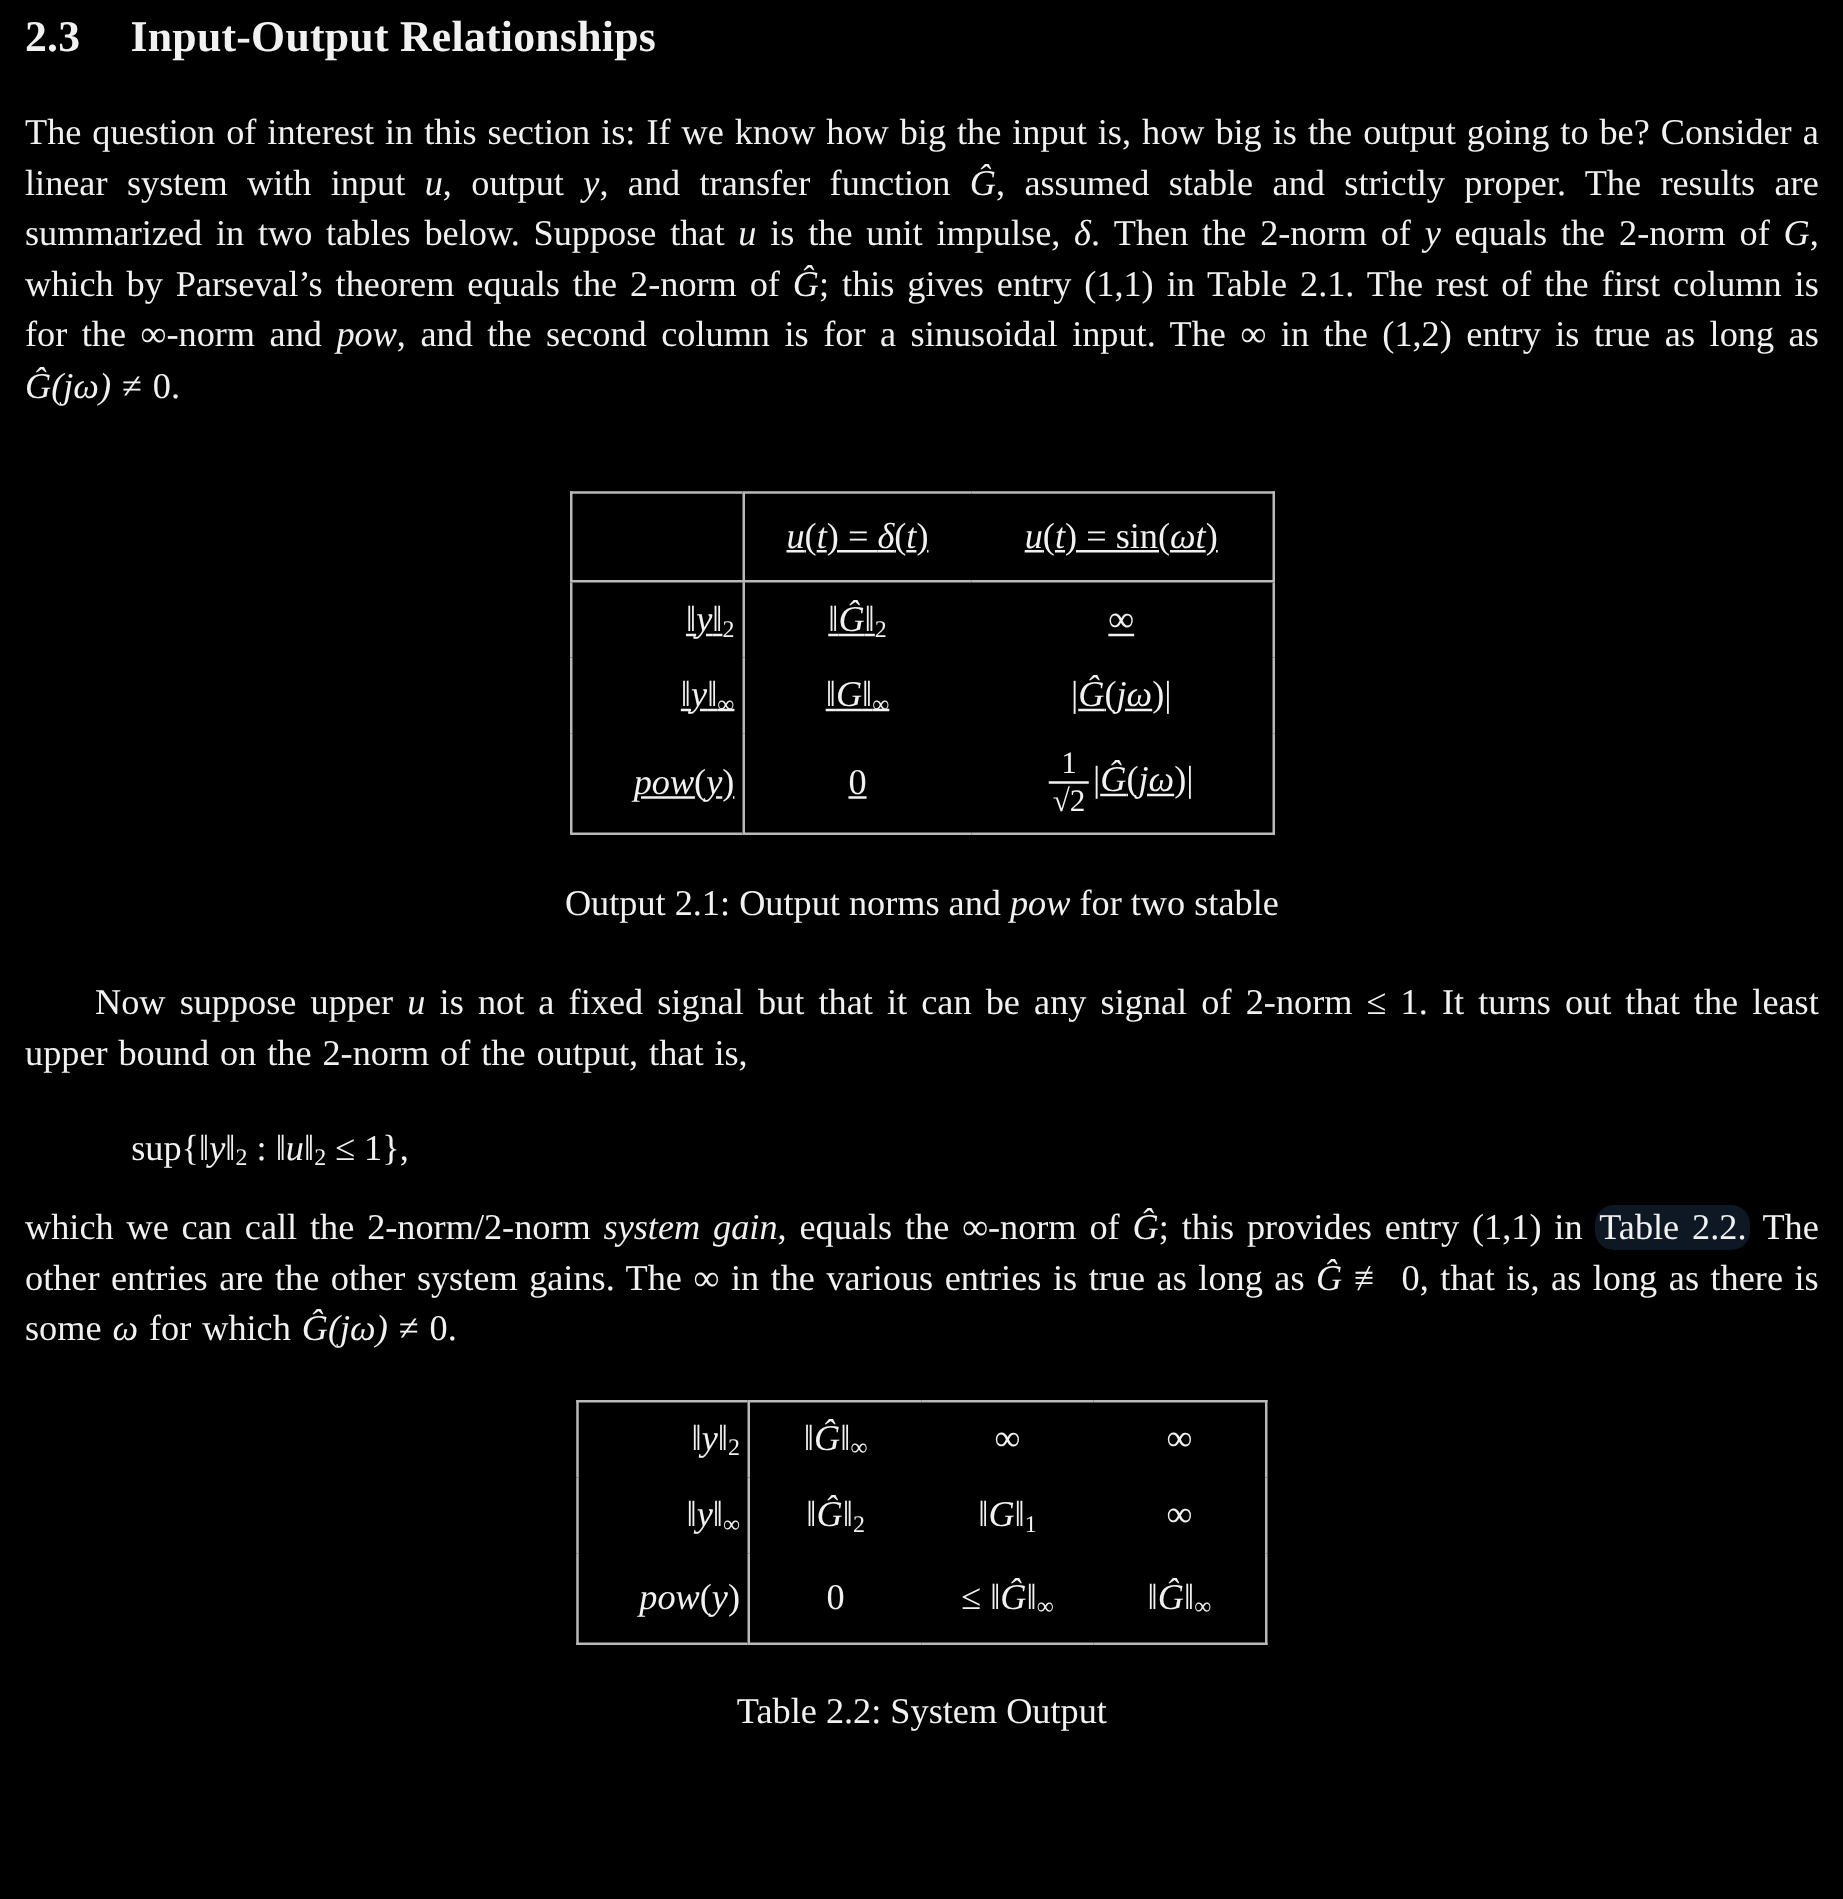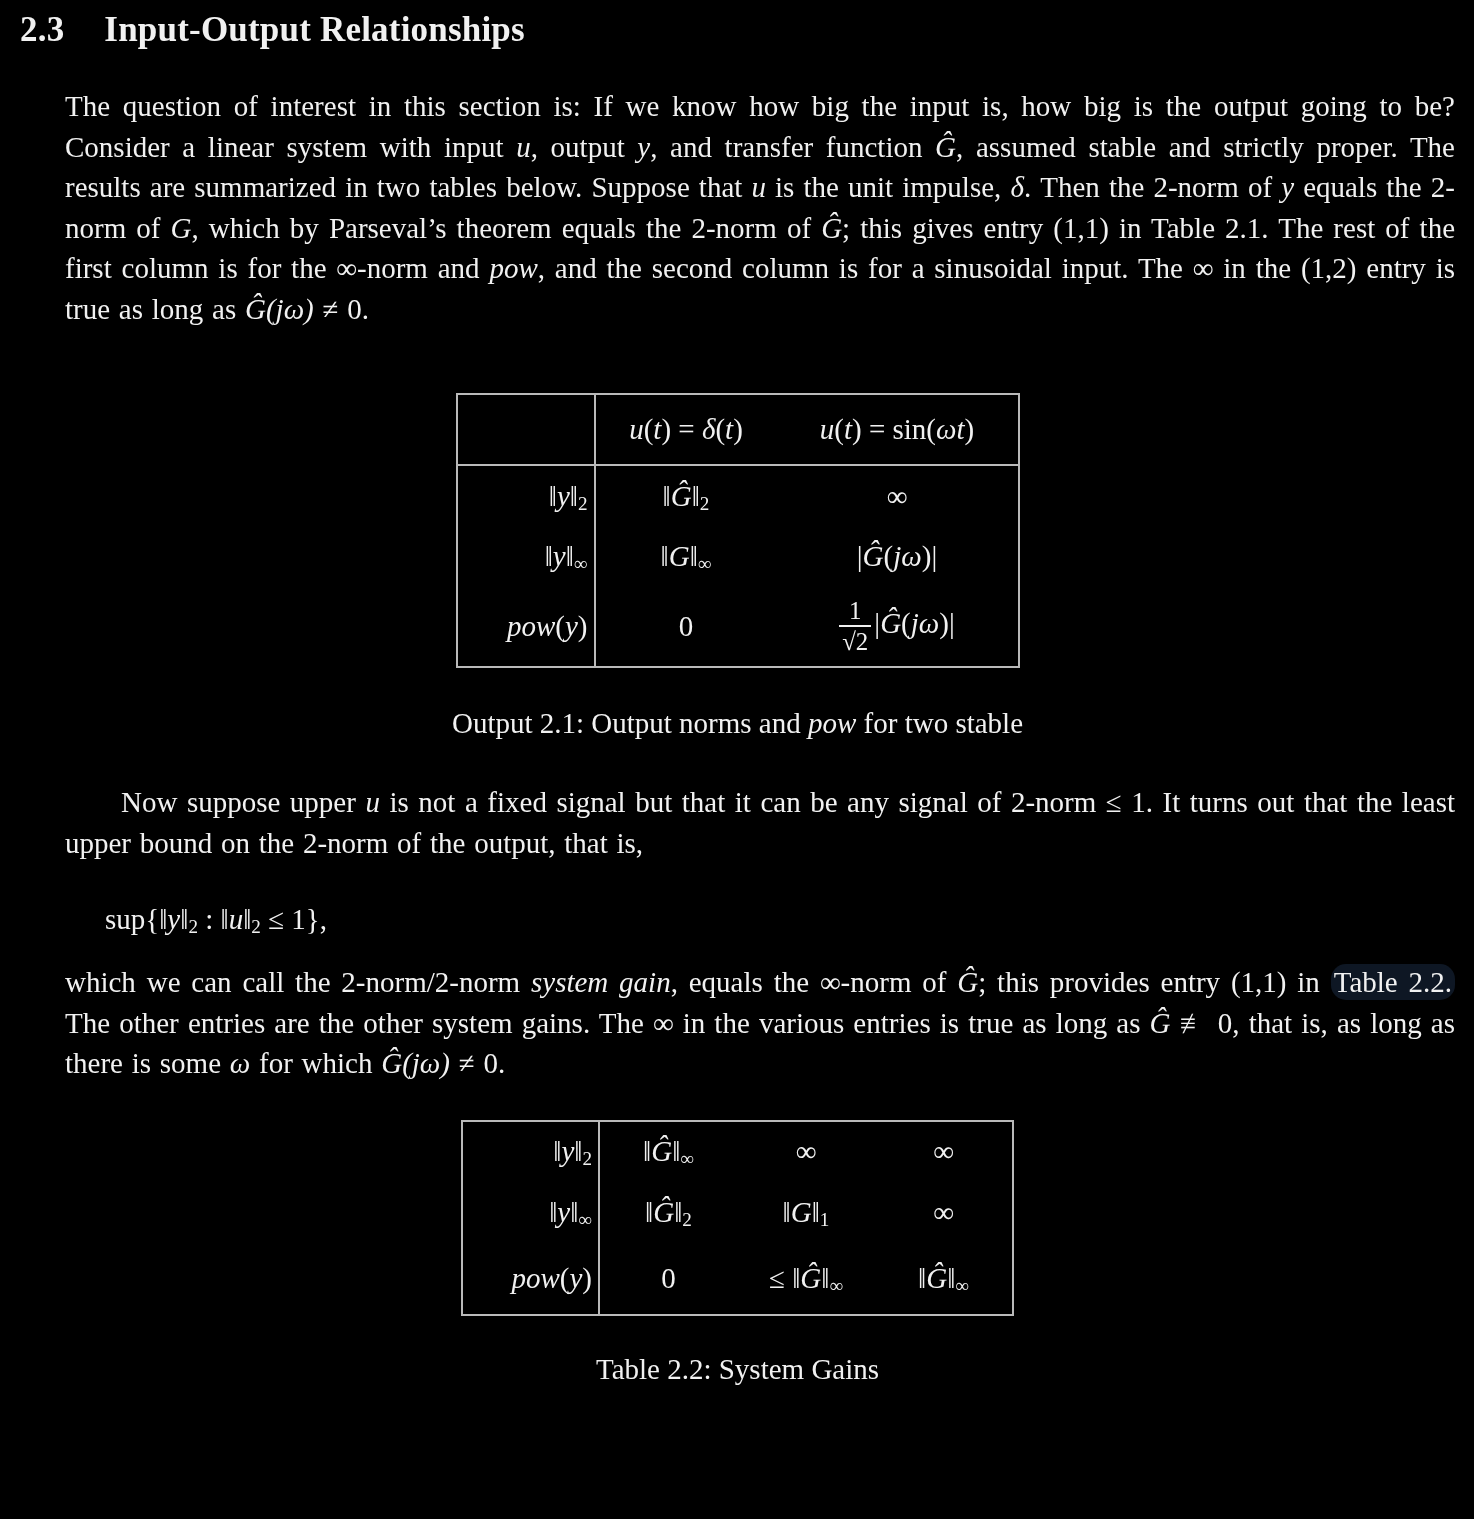--- a/index.html
+++ b/index.html
@@ -21,21 +21,20 @@
   h1.section-heading{
     font-size:35px;font-weight:bold;
     letter-spacing:0.2px;
   }
   h1.section-heading .sec-num{margin-right:40px;}
 
   p.body-par{
     font-size:29px;line-height:40.5px;
     text-align:justify;
     word-spacing:1.5px;
-    margin-left:45px;
   }
   .p1{margin-top:36px;}
   .p2{margin-top:40px;text-indent:56px;}
   .p3{margin-top:20px;}
 
   .equation{
     margin-top:34px;
     margin-left:85px;
     font-size:29px;line-height:45px;
   }
@@ -43,21 +42,21 @@
   .it{font-style:italic;}
   .hl{background:var(--hl);padding:2px 3px;border-radius:15px;}
 
   sub{
     font-size:66%;
     line-height:0;
     vertical-align:-0.22em;
   }
 
   .tblwrap{display:flex;justify-content:center;}
-  .tw1{margin-top:64px;}
+  .tw1{margin-top:64px;text-decoration:underline;}
   .tw2{margin-top:36px;}
 
   table.mtable{
     border-collapse:collapse;
     border:2px solid var(--border);
     font-size:29px;
     color:var(--fg);
   }
   table.mtable td{
     text-align:center;
@@ -174,15 +173,15 @@
       <tr class="r r3">
         <td class="lab"><span class="it">pow</span><span>(</span><span class="it">y</span><span>)</span></td>
         <td><span>0</span></td>
         <td><span>≤ ‖</span><span class="it">Ĝ</span><span>‖</span><sub>∞</sub></td>
         <td><span>‖</span><span class="it">Ĝ</span><span>‖</span><sub>∞</sub></td>
       </tr>
     </tbody>
       </table>
   </div>
 
-  <div class="caption cap2"><span>Table 2.2: System Gains</span></div>
+  <div class="caption cap2"><span>Table 2.2: System Output</span></div>
 
 </div>
 
 </body></html>

